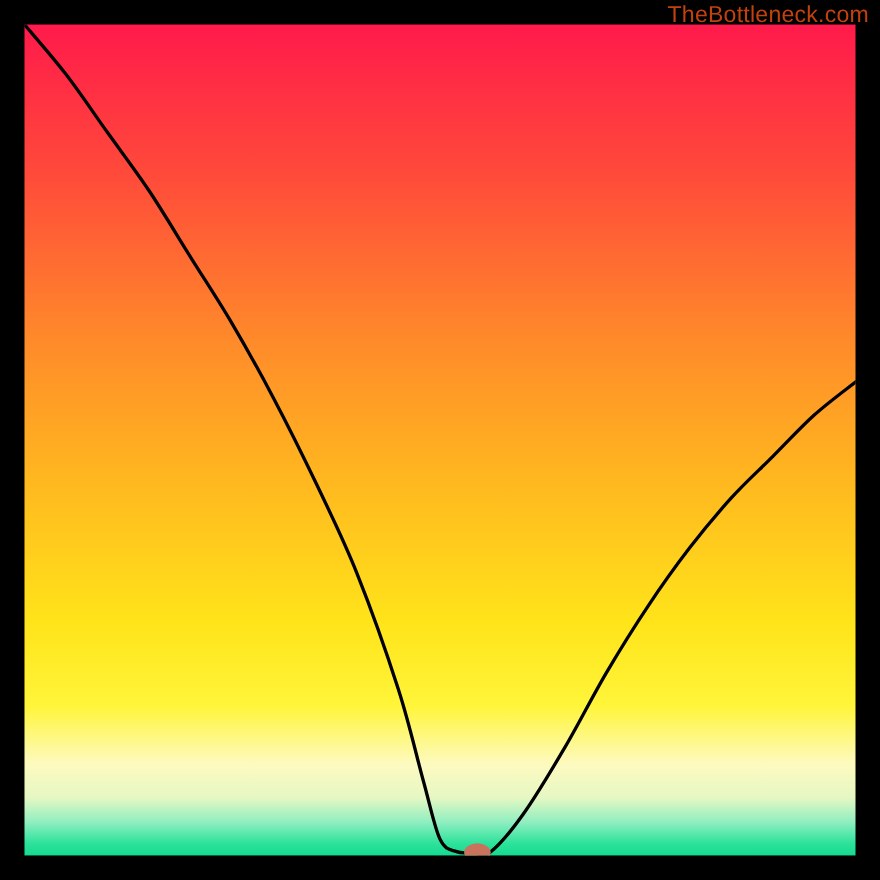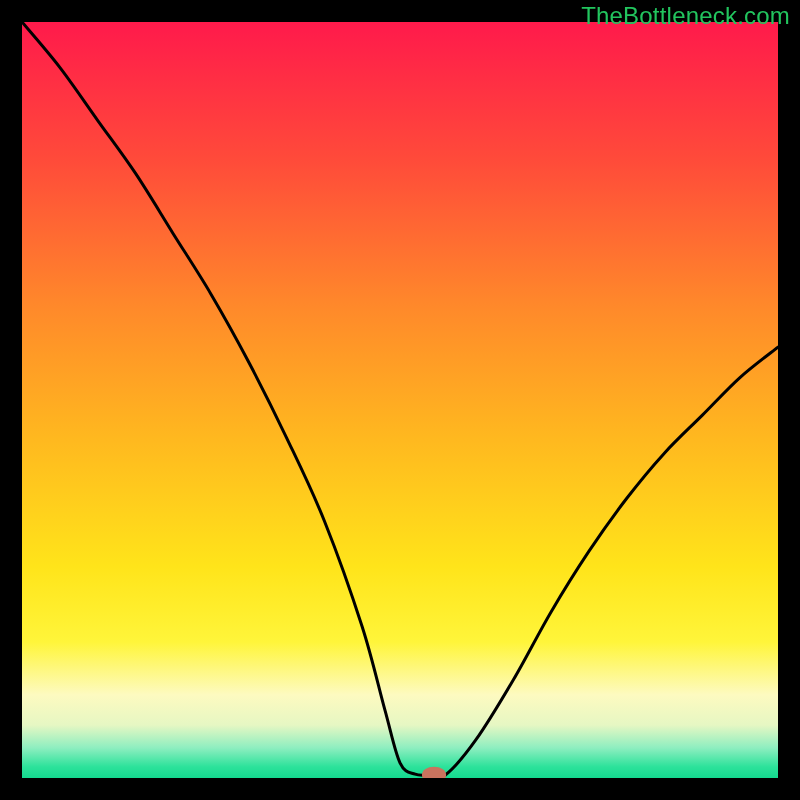--- a/index.html
+++ b/index.html
@@ -22,22 +22,22 @@
     left: 22px;
     top: 22px;
     width: 756px;
     height: 756px;
     overflow: hidden;
   }
   .attribution {
     position: absolute;
     top: 2px;
     right: 10px;
-    color: #22c55e;
-    font-size: 24px;
+    color: #c2410c;
+    font-size: 21px;
     letter-spacing: 0.2px;
   }
   svg {
     display: block;
   }
 </style>
 </head>
 <body>
 
 <div class="frame">

